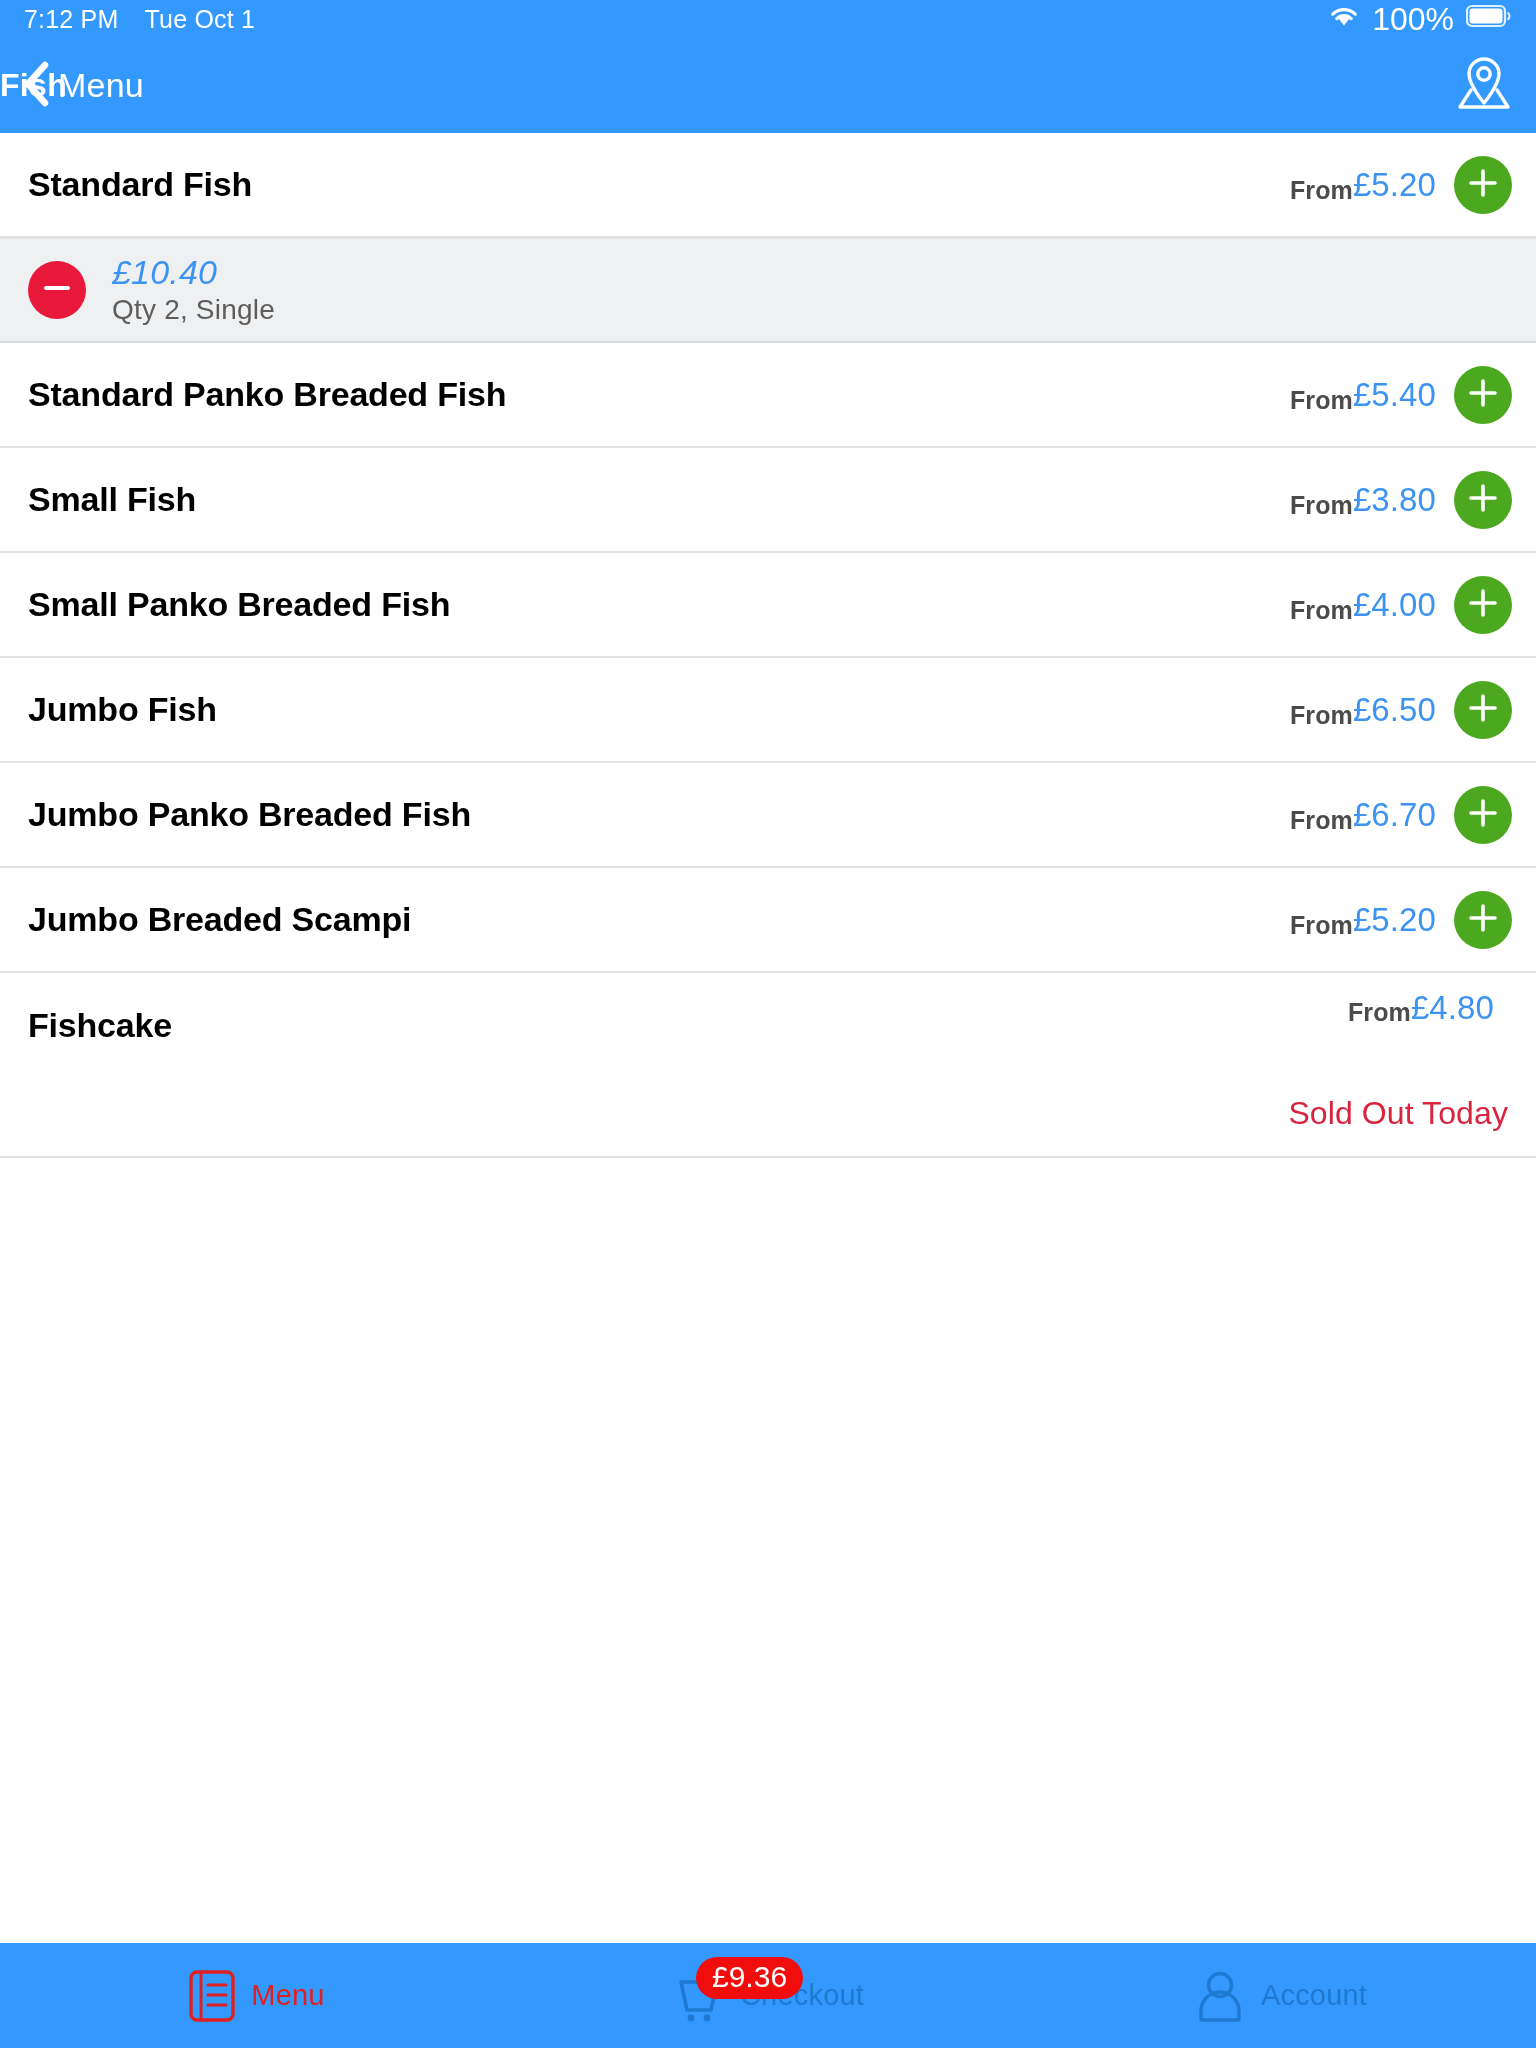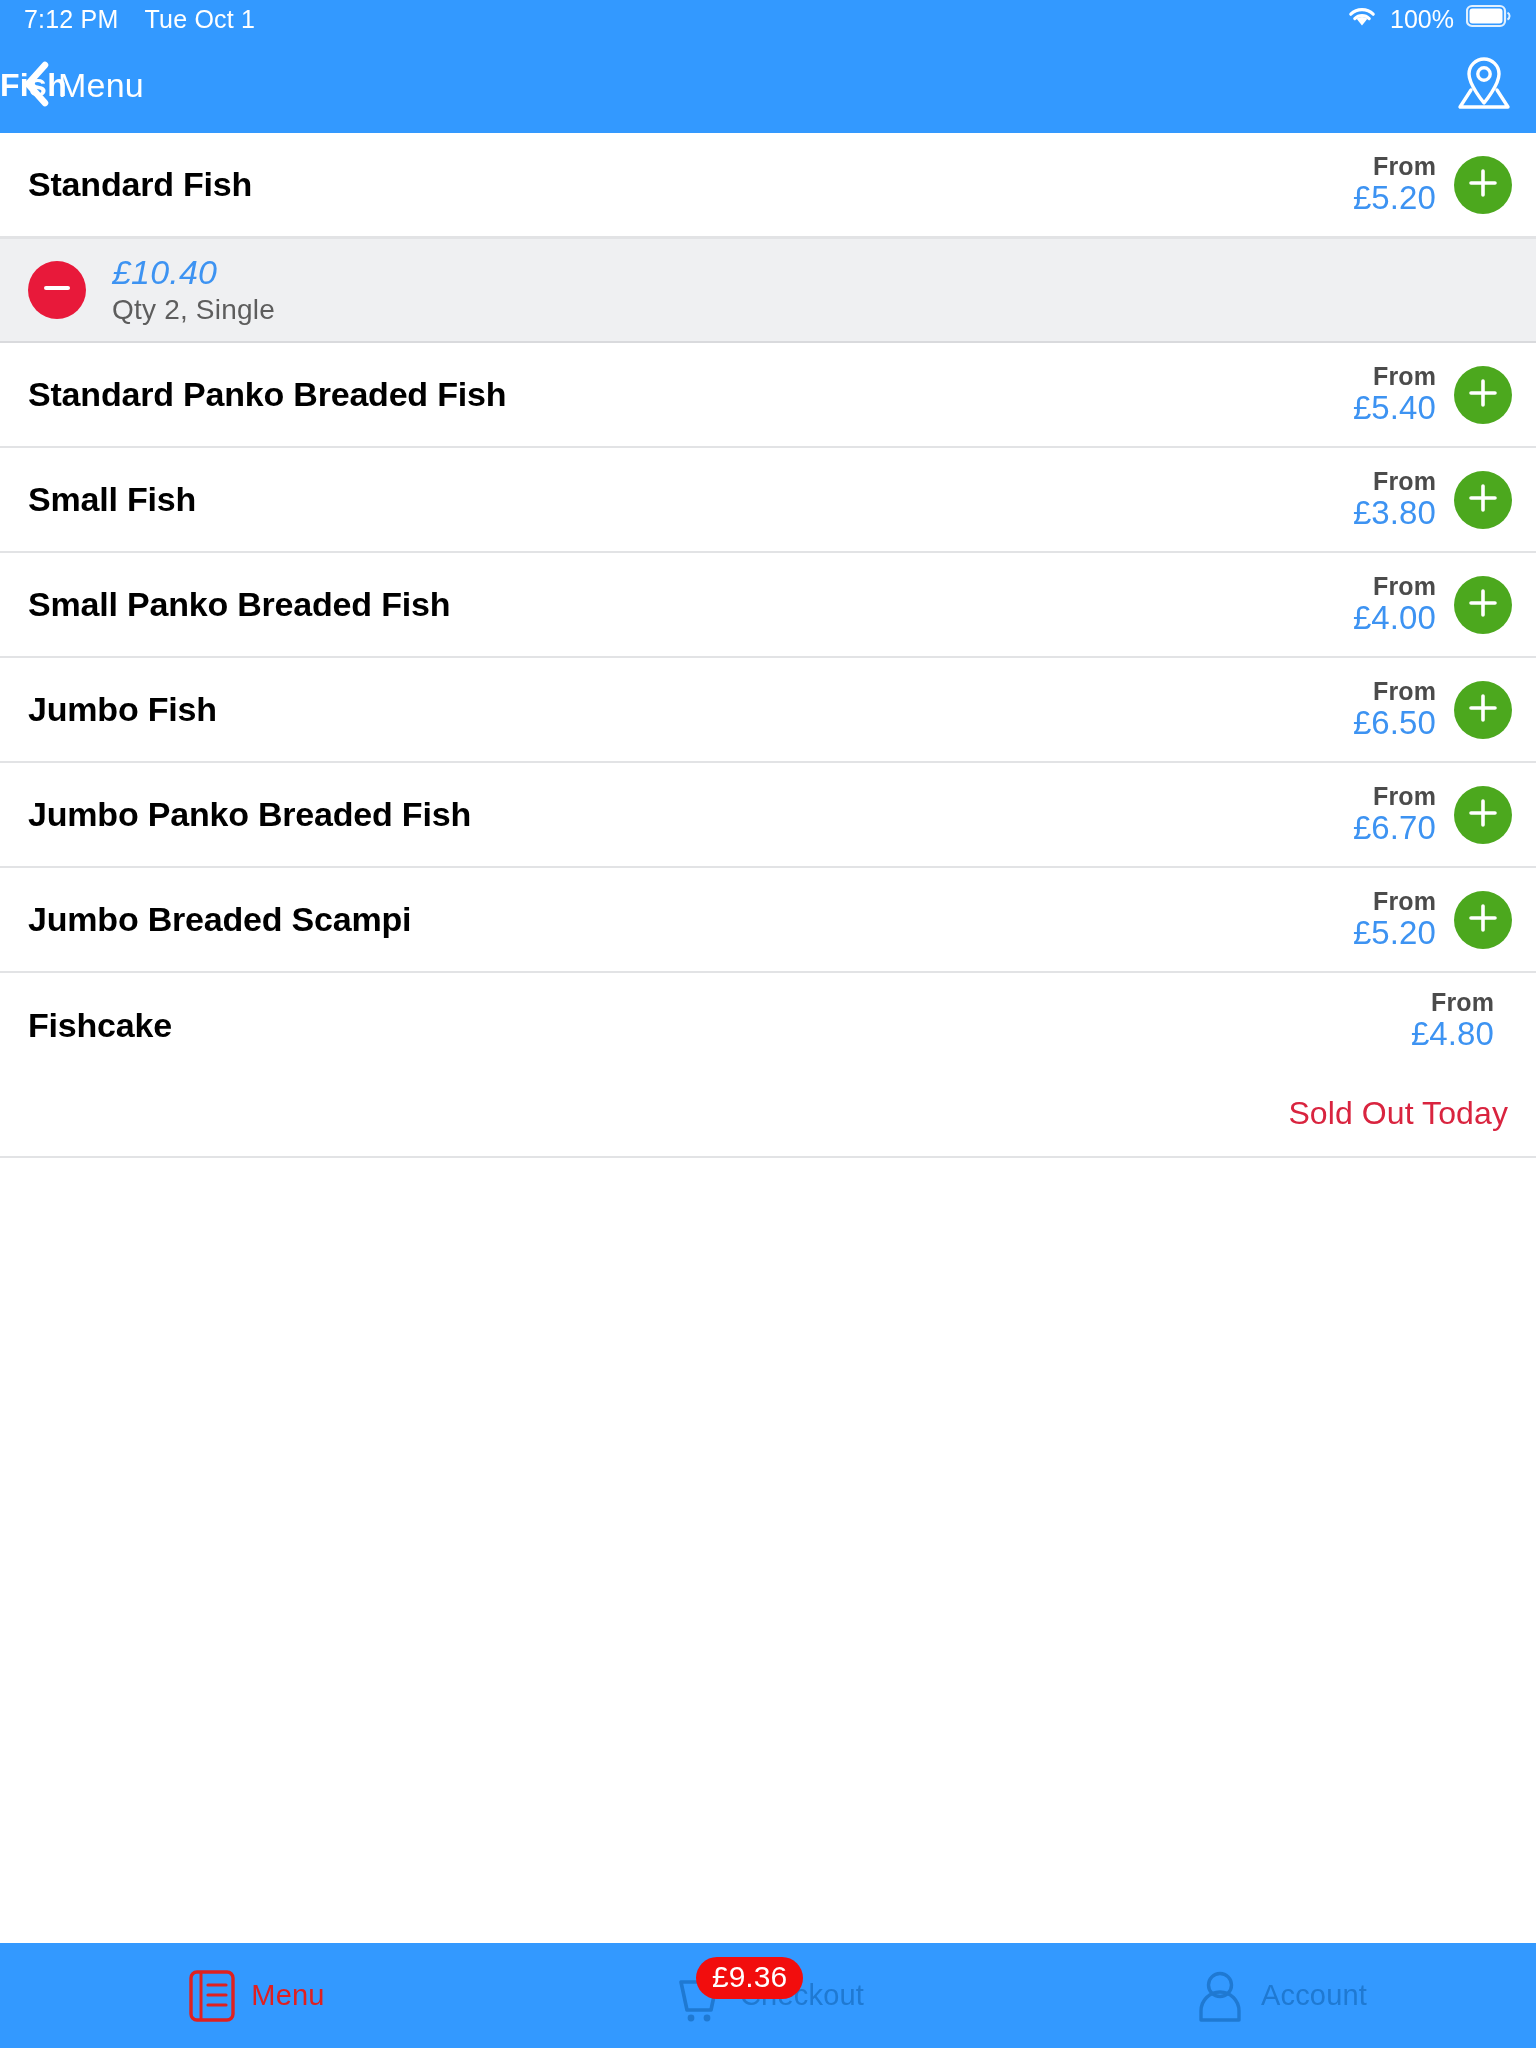--- a/index.html
+++ b/index.html
@@ -39,21 +39,21 @@
     gap: 26px;
   }
   .status-time { font-weight: 400; letter-spacing: 0.2px; }
   .status-date { font-weight: 400; letter-spacing: 0.2px; }
   .status-right {
     margin-left: auto;
     display: flex;
     align-items: center;
     gap: 12px;
   }
-  .status-pct { font-size: 25px; }
+  .status-pct { font-size: 32px; }
   .wifi-icon { display: block; }
   .battery-icon { display: block; }
 
   
   .nav-bar {
     height: 95px;
     background: #3399ff;
     flex: 0 0 auto;
     position: relative;
     display: flex;
@@ -116,21 +116,21 @@
     font-weight: bold;
     color: #000000;
     letter-spacing: -0.2px;
     flex: 1 1 auto;
     line-height: 105px;
   }
   .item-row.tall .item-name { line-height: 105px; }
 
   .price-block {
     display: flex;
-    flex-direction: column;
+    flex-direction: row;
     align-items: flex-end;
     justify-content: center;
     margin-right: 18px;
     line-height: 1.05;
   }
   .item-row.tall .price-block { margin-top: 16px; }
 
   .price-from {
     font-size: 25px;
     font-weight: bold;

